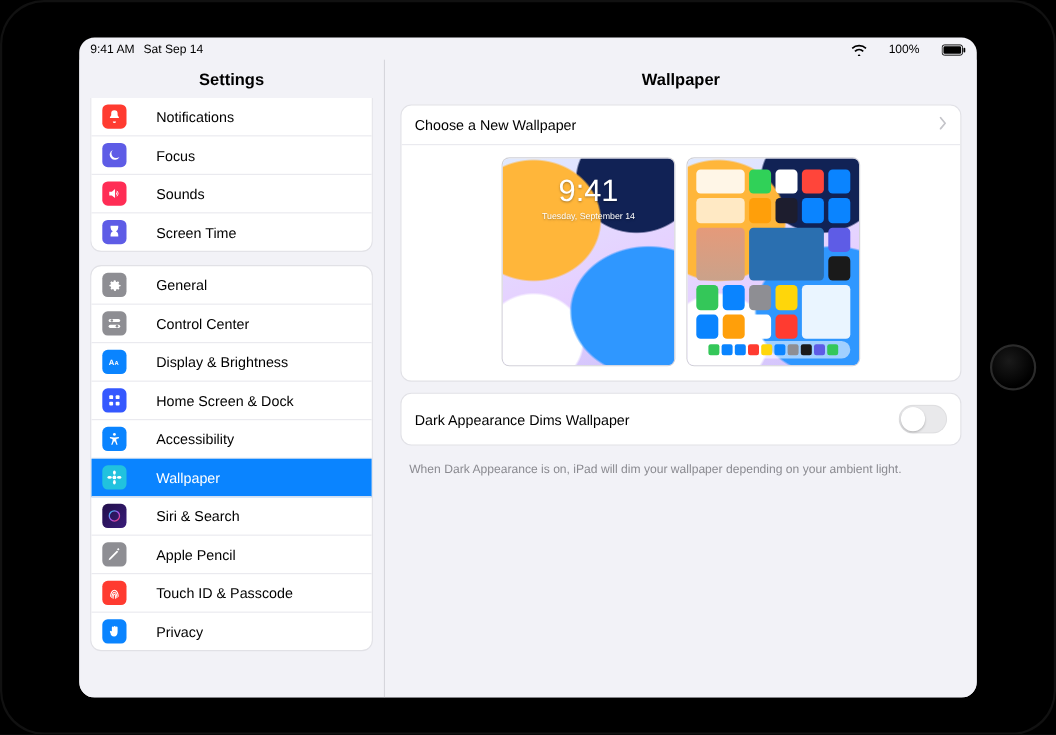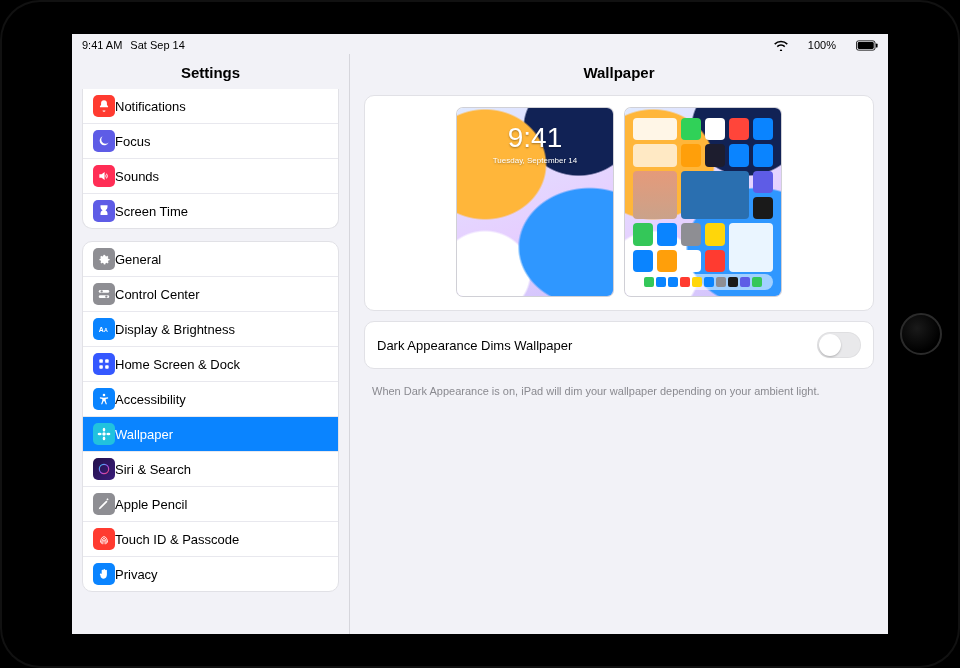--- a/index.html
+++ b/index.html
@@ -8,42 +8,42 @@
     width: 960px; height: 668px; background: #000; border-radius: 40px; position: relative; overflow: hidden;
     box-shadow: inset 0 0 0 2px #111;
   }
   .home-button {
     position: absolute; right: 18px; top: 50%; transform: translateY(-50%);
     width: 42px; height: 42px; border-radius: 50%;
     border: 2px solid #2b2b2b; background: radial-gradient(circle at 40% 35%, #1a1a1a, #000 70%);
   }
   .screen {
     position: absolute; left: 72px; top: 34px; right: 72px; bottom: 34px;
-    background: #f2f2f7; border-radius: 0; overflow: hidden; display: flex; flex-direction: column;
+    background: #f2f2f7; border-radius: 14px; overflow: hidden; display: flex; flex-direction: column;
   }
   
   .statusbar {
     height: 20px; display: flex; justify-content: space-between; align-items: center;
     padding: 2px 10px 0 10px; font-size: 11px; color: #000;
   }
   .statusbar-left { display: flex; gap: 8px; }
   .statusbar-right { display: flex; gap: 20px; align-items: center; }
   .wifi-icon svg, .battery-icon svg { display: block; }
   
   .body { flex: 1; display: flex; overflow: hidden; }
   .sidebar {
     width: 278px; background: #f2f2f7; border-right: 1px solid #d6d6dc; display: flex; flex-direction: column; overflow-y: auto;
   }
   .sidebar-title { text-align: center; font-weight: 600; font-size: 15px; padding: 10px 0 8px; }
   .group {
     background: #fff; border: 1px solid #e1e1e6; border-radius: 10px; margin: 6px 10px; overflow: hidden;
   }
   .group.top { border-top-left-radius: 0; border-top-right-radius: 0; border-top: 0; margin-top: 0; }
   .row {
-    display: flex; align-items: center; gap: 0; padding: 6px 10px; font-size: 13px; color: #000;
+    display: flex; align-items: center; gap: 27px; padding: 6px 10px; font-size: 13px; color: #000;
     border-bottom: 1px solid #e8e8ee; cursor: pointer; min-height: 32px;
   }
   .row:last-child { border-bottom: none; }
   .row.selected { background: #0a84ff; color: #fff; }
   .row.selected .ico { filter: none; }
   .ico {
     width: 22px; height: 22px; border-radius: 5px; display: flex; align-items: center; justify-content: center;
     flex-shrink: 0;
   }
   .ico svg { width: 14px; height: 14px; }
@@ -273,20 +273,28 @@
             </span>
             <span>Privacy</span>
           </div>
         </div>
       </div>
 
       <div class="main">
         <div class="main-title">Wallpaper</div>
 
         <div class="card">
+          <div class="card-header">
+            <span>Choose a New Wallpaper</span>
+            <span class="chev">
+              <svg viewBox="0 0 8 14" width="7" height="12">
+                  <path d="M1 1l5 6-5 6" fill="none" stroke="currentColor" stroke-width="1.8" stroke-linecap="round" stroke-linejoin="round"></path>
+                </svg>
+            </span>
+          </div>
           <div class="previews">
 
             <div class="preview">
               <div class="wp-bg"></div>
               <div class="lock-time">
                 <div class="t">9:41</div>
                 <div class="d">Tuesday, September 14</div>
               </div>
             </div>
 

